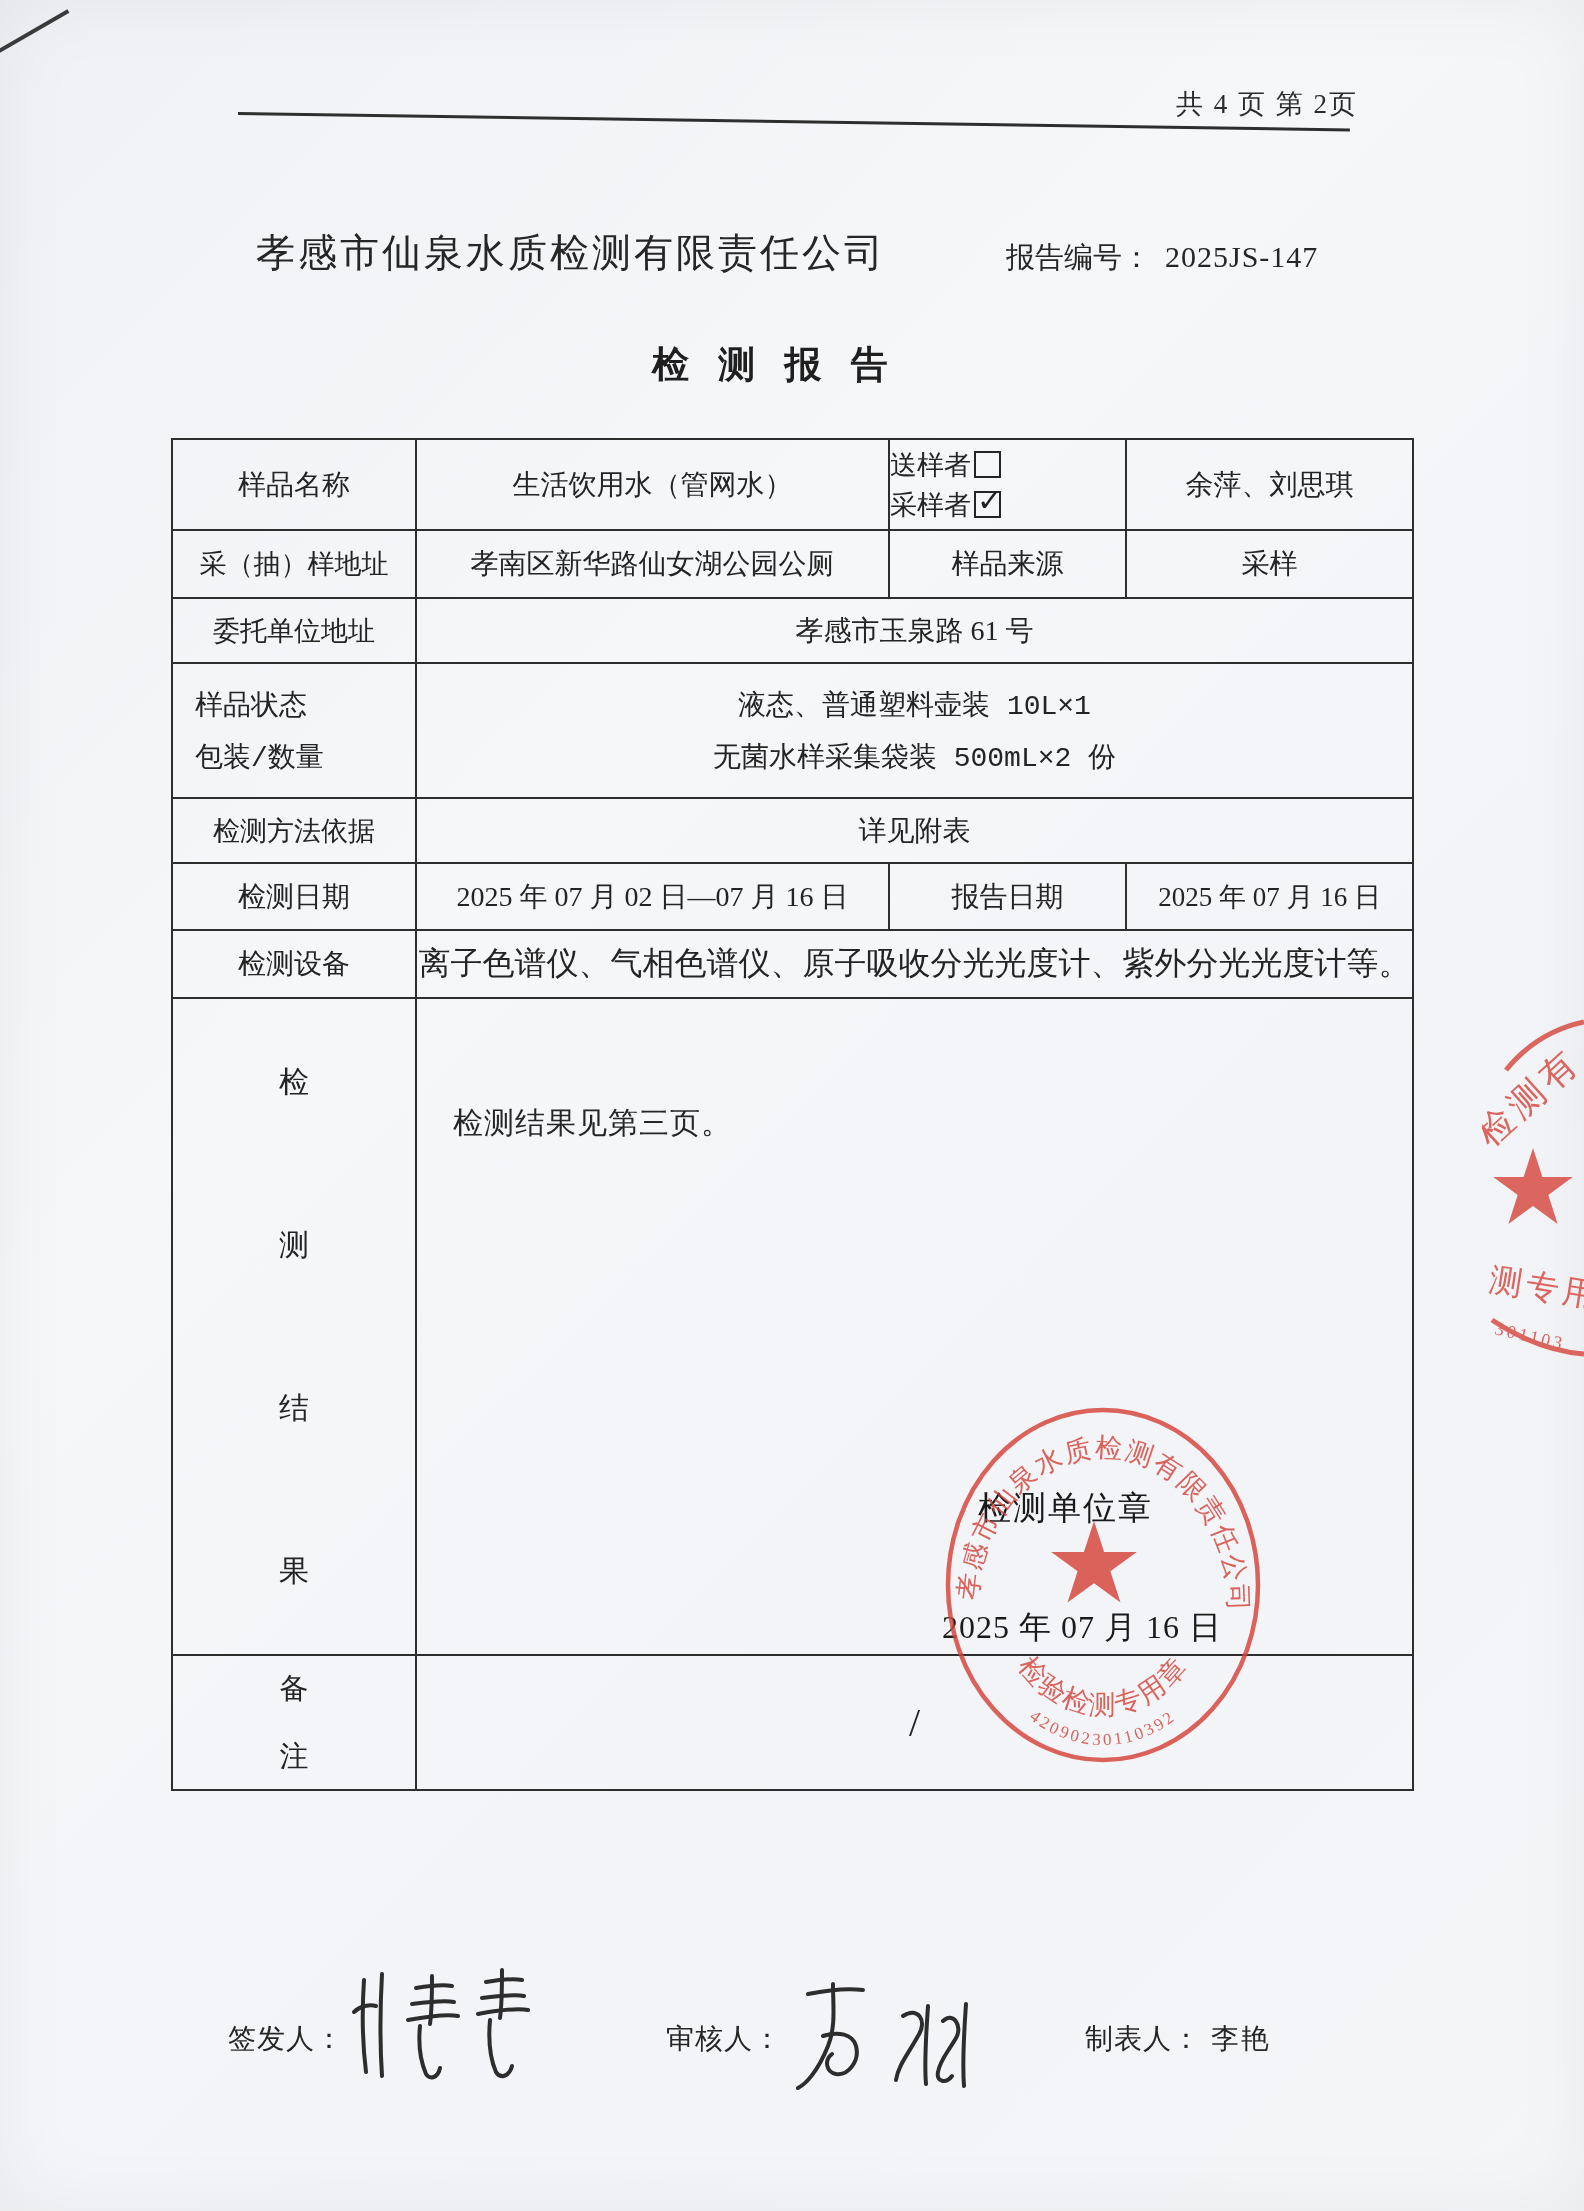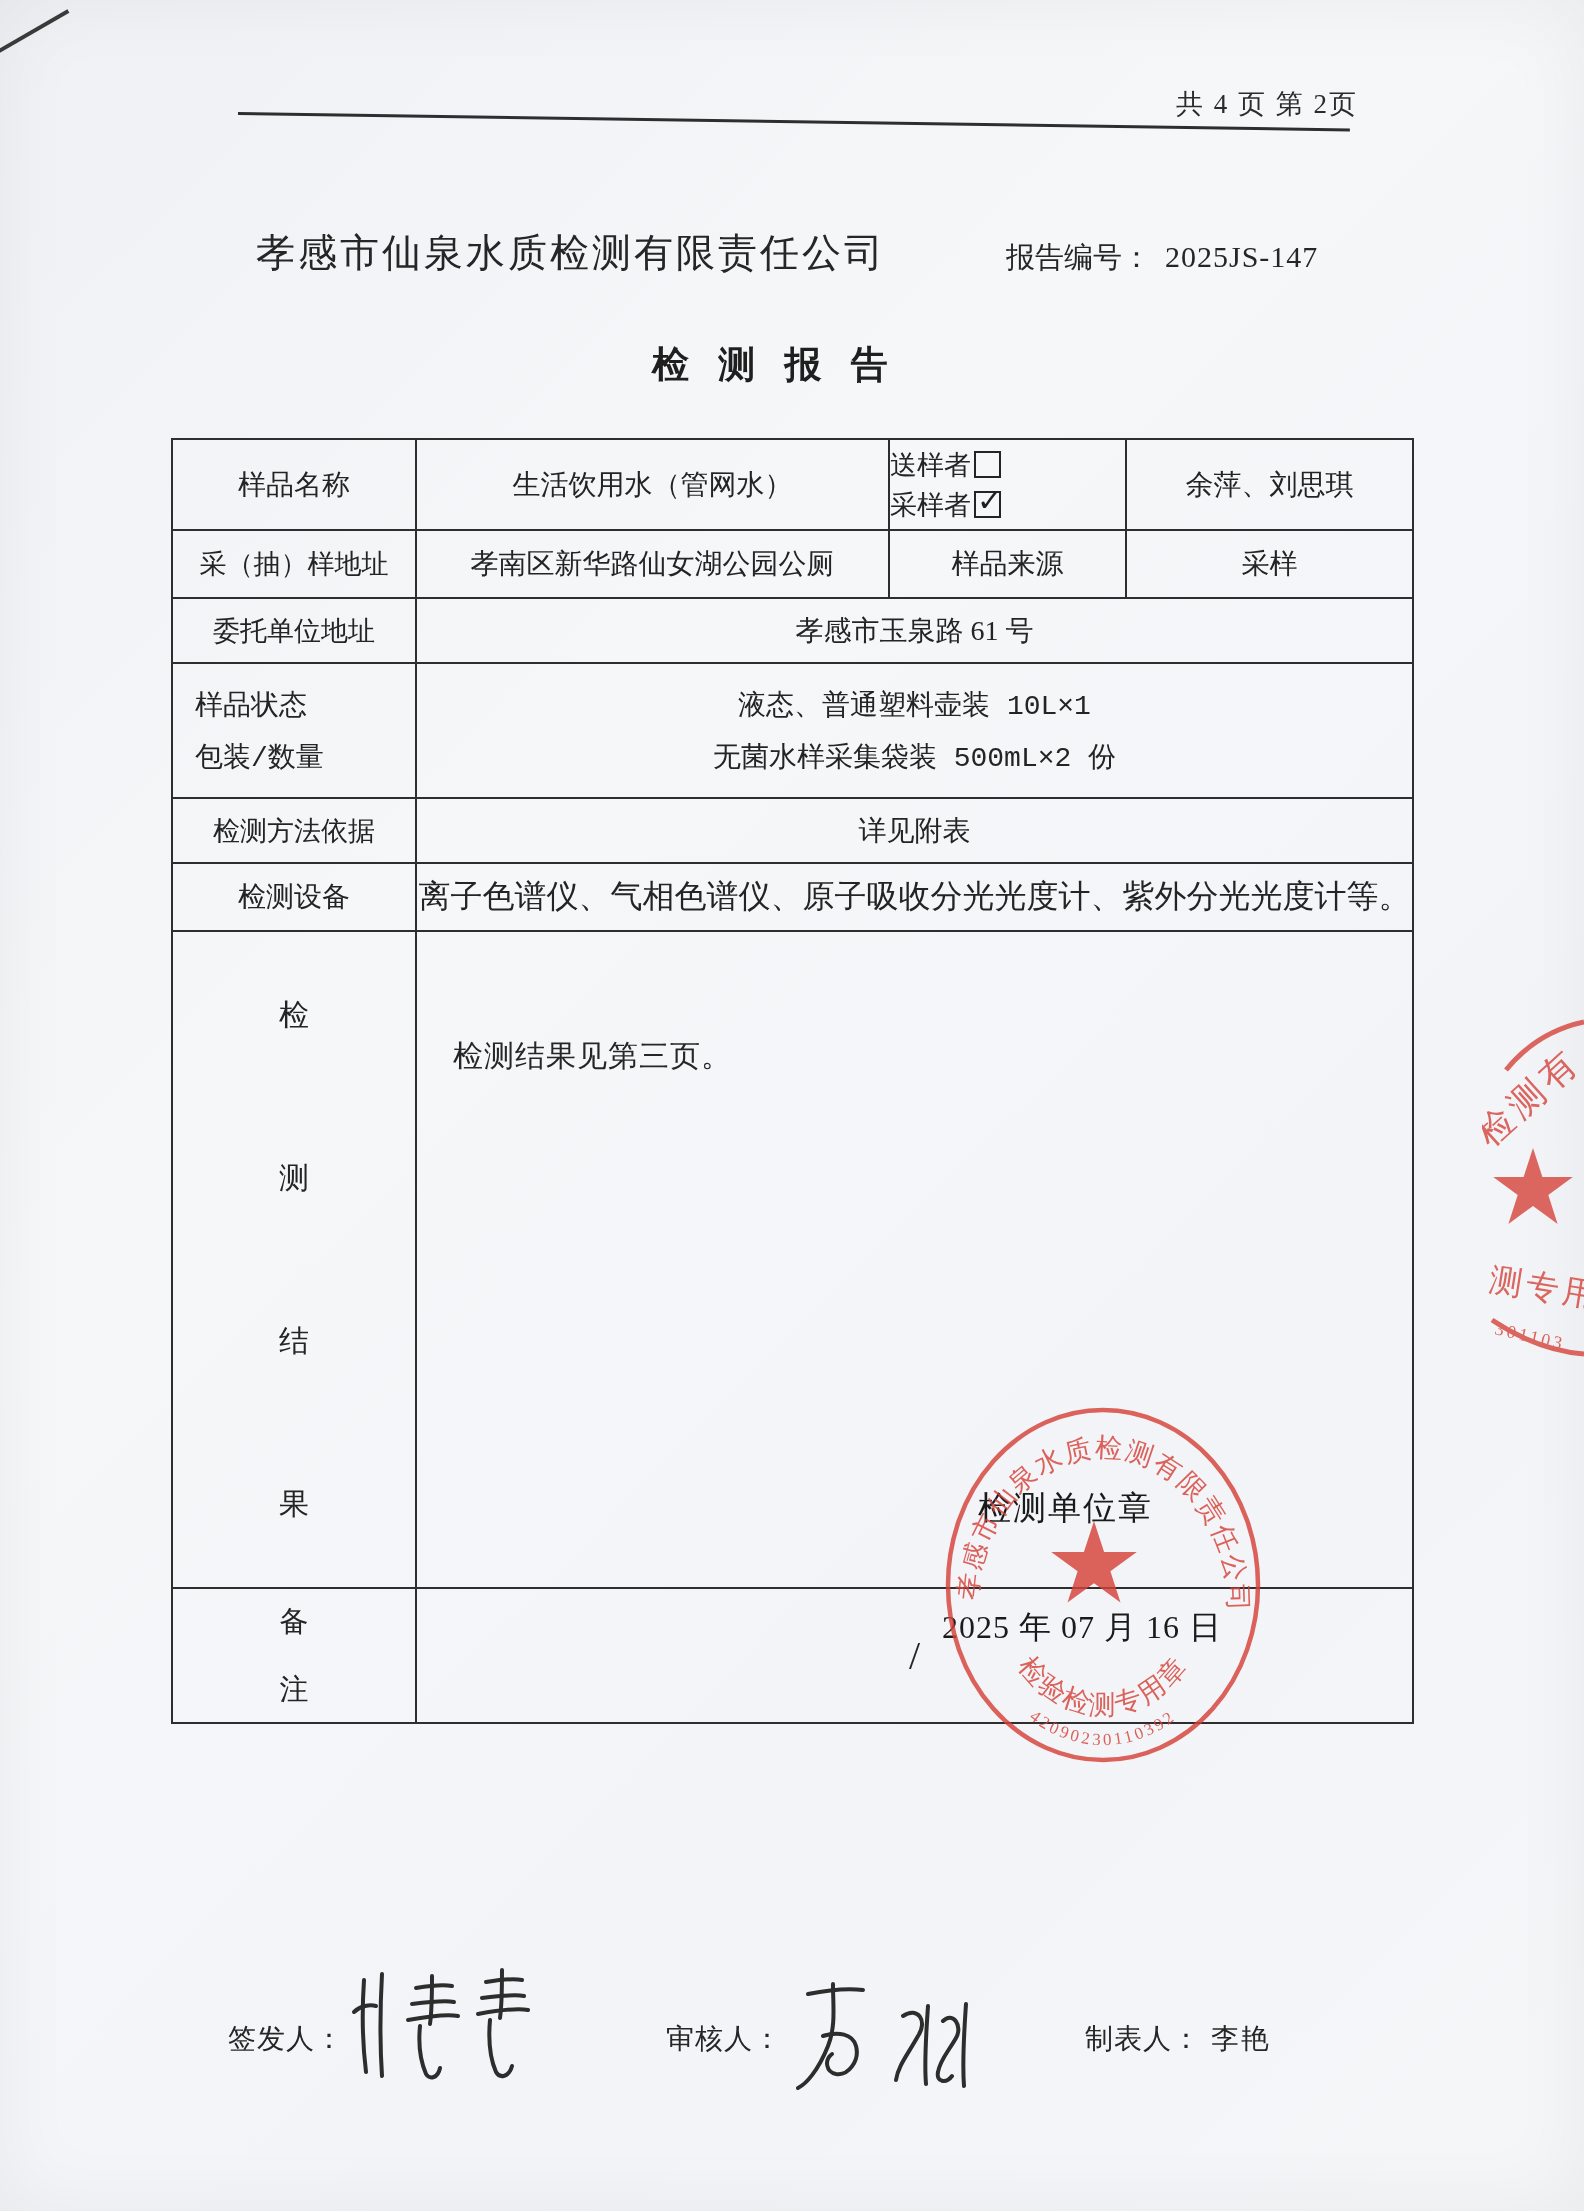--- a/index.html
+++ b/index.html
@@ -115,20 +115,26 @@
           <div class="two-line">
             <span>液态、普通塑料壶装 10L×1</span>
             <span>无菌水样采集袋装 500mL×2 份</span>
           </div>
         </td>
       </tr>
       <tr style="height:65px">
         <td style="font-size:27px">检测方法依据</td>
         <td colspan="3">详见附表</td>
       </tr>
+      <tr style="height:67px">
+        <td>检测日期</td>
+        <td>2025 年 07 月 02 日—07 月 16 日</td>
+        <td>报告日期</td>
+        <td style="font-size:27px">2025 年 07 月 16 日</td>
+      </tr>
       <tr style="height:68px">
         <td>检测设备</td>
         <td colspan="3" style="font-size:32px">离子色谱仪、气相色谱仪、原子吸收分光光度计、紫外分光光度计等。</td>
       </tr>
       <tr style="height:657px">
         <td>
           <div class="vert-label" style="gap:122px;font-size:30px;">
             <span>检</span>
             <span>测</span>
             <span>结</span>

